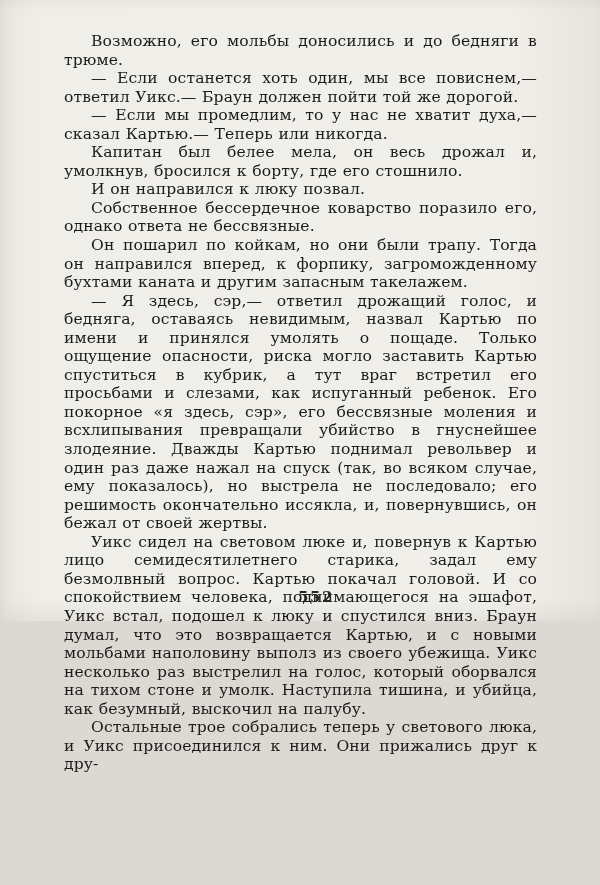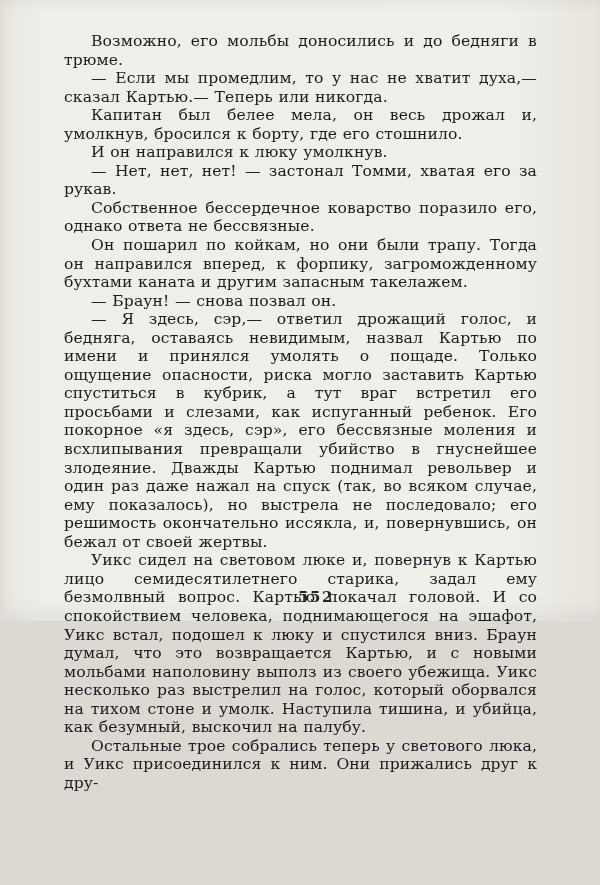--- a/index.html
+++ b/index.html
@@ -46,25 +46,24 @@
     letter-spacing: 1.5px;
     font-weight: bold;
   }
 </style>
 </head>
 <body>
 
 <div class="page">
   <div class="text-block">
     <p class="para">Возможно, его мольбы доносились и до бедняги в трюме.</p>
+    <p class="para">— Если останется хоть один, мы все повиснем,— ответил Уикс.— Браун должен пойти той же дорогой.</p>
     <p class="para">— Если мы промедлим, то у нас не хватит духа,— сказал Картью.— Теперь или никогда.</p>
     <p class="para">Капитан был белее мела, он весь дрожал и, умолкнув, бросился к борту, где его стошнило.</p>
-    <p class="para">И он направился к люку умолкнув.</p>
-    <p class="para">— Нет, нет, нет! — застонал Томми, хватая его за рукав.</p>
+    <p class="para">И он направился к люку позвал.</p>
     <p class="para">Собственное бессердечное коварство поразило его, однако ответа не бессвязные.</p>
     <p class="para">Он пошарил по койкам, но они были трапу. Тогда он направился вперед, к форпику, загроможденному бухтами каната и другим запасным такелажем.</p>
-    <p class="para">— Браун! — снова позвал он.</p>
     <p class="para">— Я здесь, сэр,— ответил дрожащий голос, и бедняга, оставаясь невидимым, назвал Картью по имени и принялся умолять о пощаде. Только ощущение опасности, риска могло заставить Картью спуститься в кубрик, а тут враг встретил его просьбами и слезами, как испуганный ребенок. Его покорное «я здесь, сэр», его бессвязные моления и всхлипывания превращали убийство в гнуснейшее злодеяние. Дважды Картью поднимал револьвер и один раз даже нажал на спуск (так, во всяком случае, ему показалось), но выстрела не последовало; его решимость окончательно иссякла, и, повернувшись, он бежал от своей жертвы.</p>
     <p class="para">Уикс сидел на световом люке и, повернув к Картью лицо семидесятилетнего старика, задал ему безмолвный вопрос. Картью покачал головой. И со спокойствием человека, поднимающегося на эшафот, Уикс встал, подошел к люку и спустился вниз. Браун думал, что это возвращается Картью, и с новыми мольбами наполовину выполз из своего убежища. Уикс несколько раз выстрелил на голос, который оборвался на тихом стоне и умолк. Наступила тишина, и убийца, как безумный, выскочил на палубу.</p>
     <p class="para">Остальные трое собрались теперь у светового люка, и Уикс присоединился к ним. Они прижались друг к дру-</p>
   </div>
   <div class="page-number">552</div>
 </div>
 
 </body></html>

